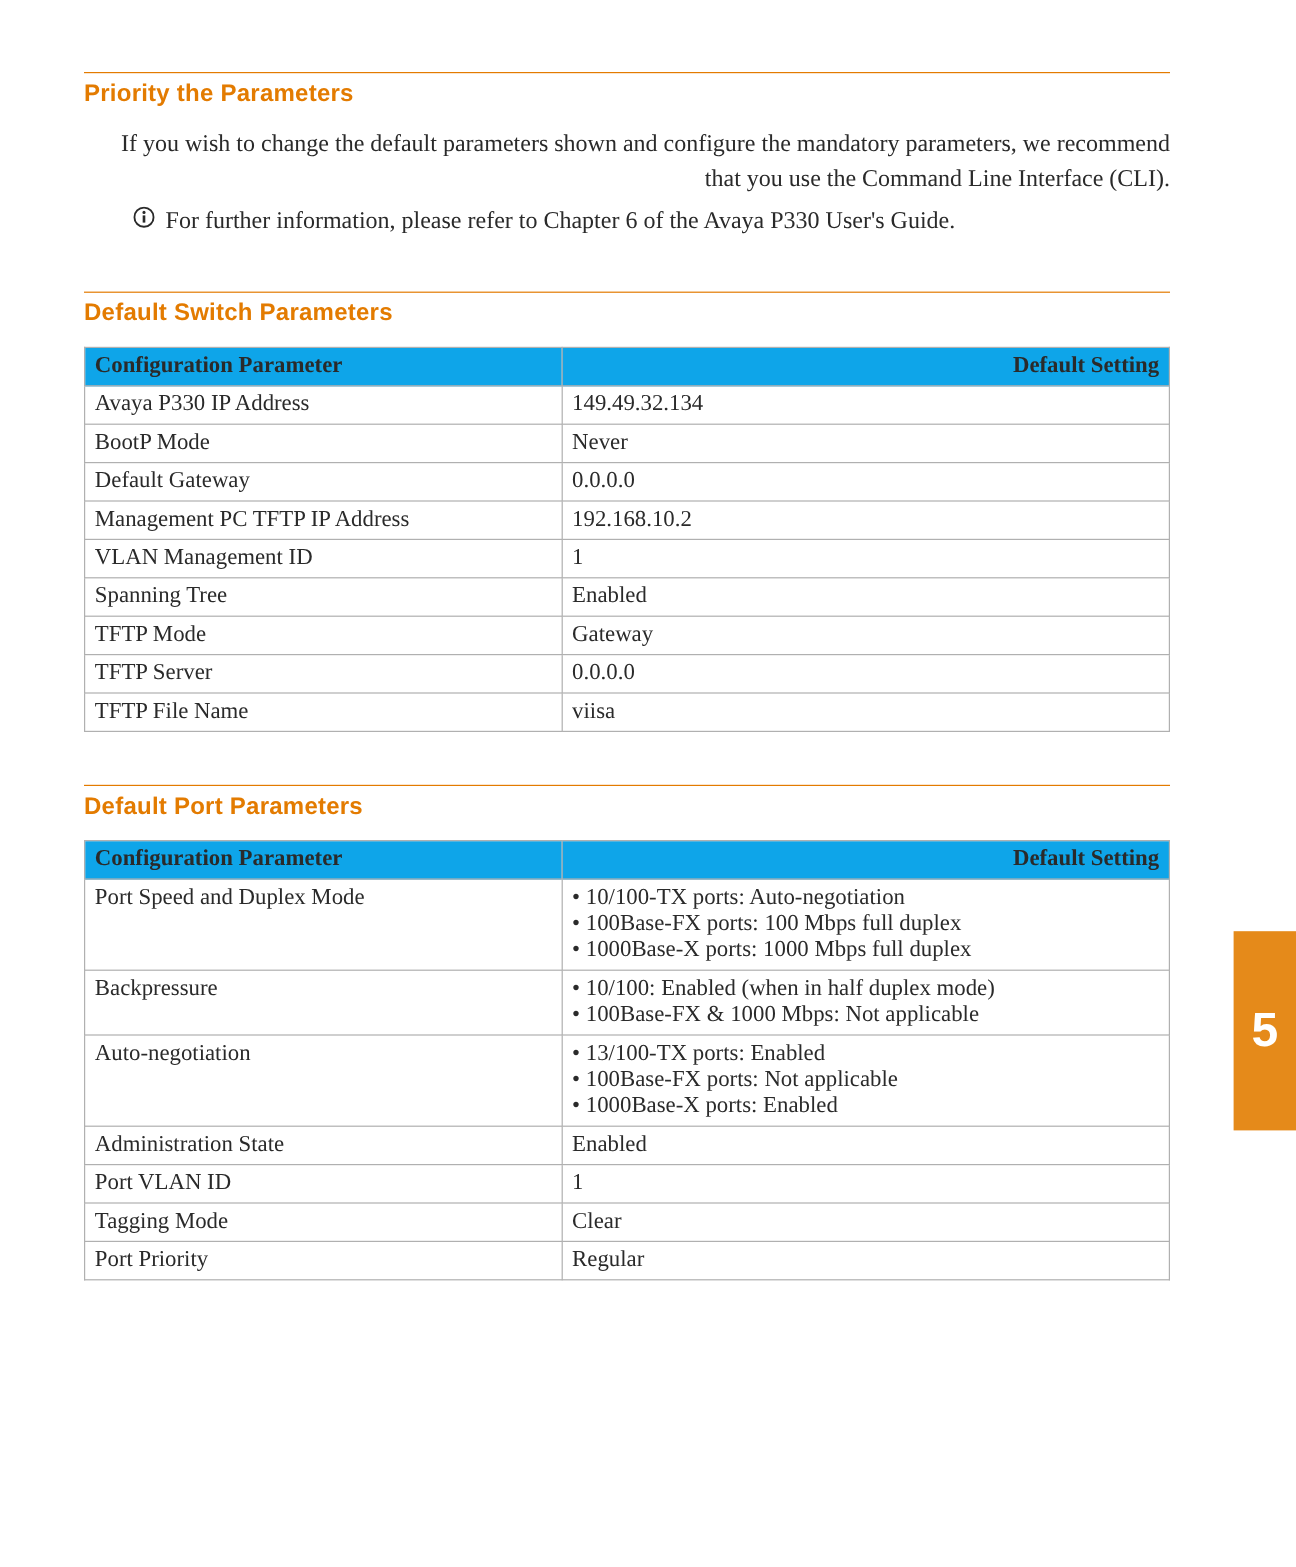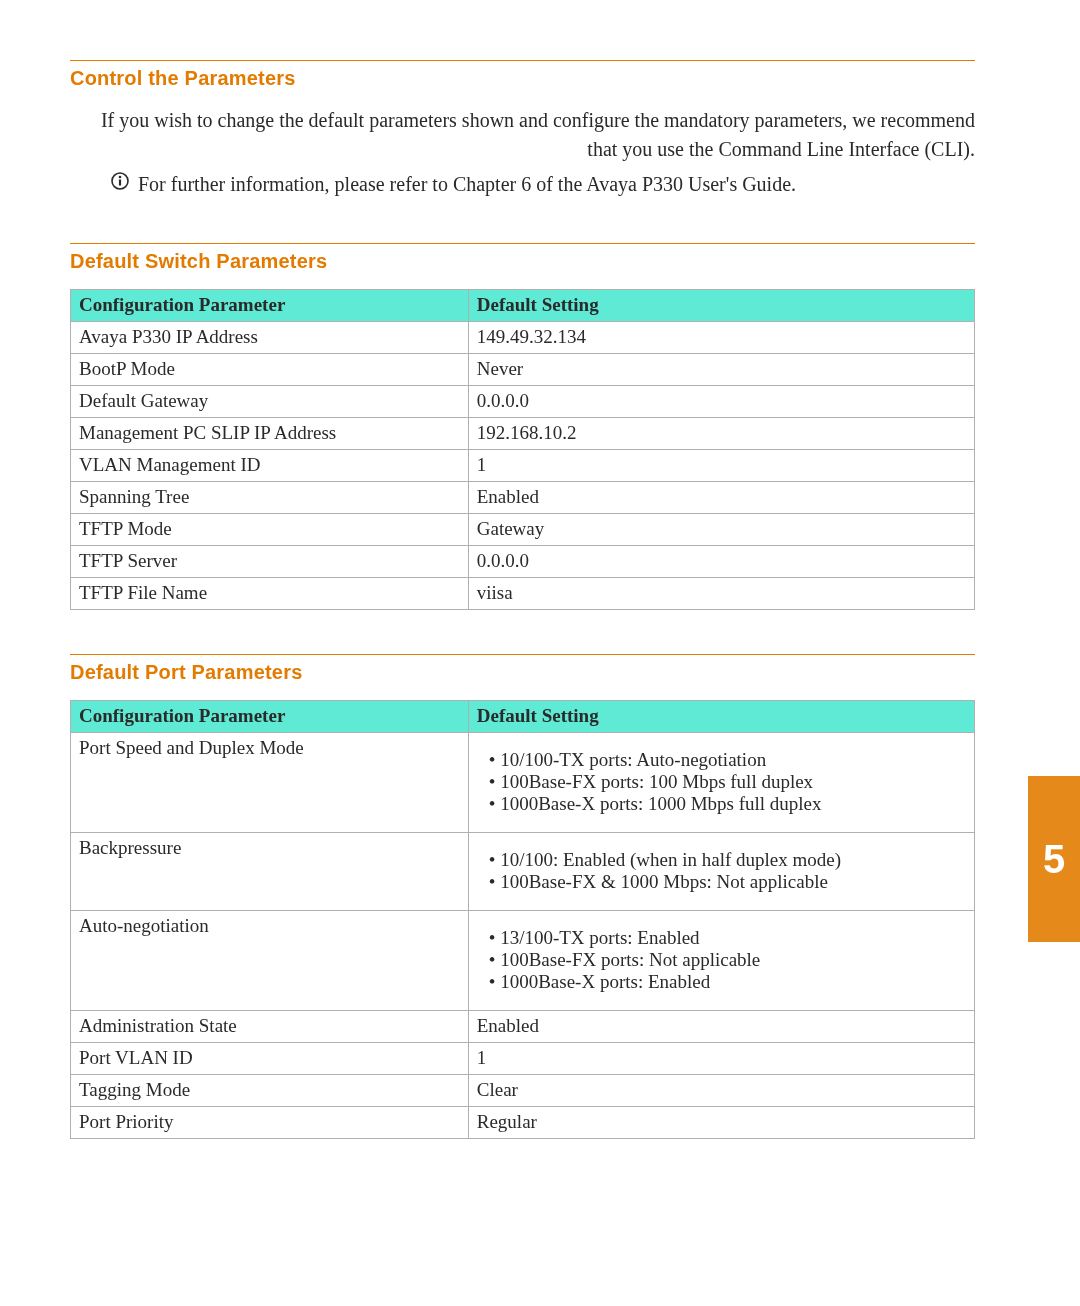--- a/index.html
+++ b/index.html
@@ -55,31 +55,31 @@
     border-collapse: collapse;
     font-size: 19px;
   }
   th, td {
     border: 1px solid #b0b0b0;
     padding: 4px 8px 5px 8px;
     text-align: left;
     vertical-align: top;
   }
   th {
-    background: #5eead4;
+    background: #0ea5e9;
     font-family: "Palatino Linotype", Palatino, Georgia, serif;
     font-weight: bold;
   }
   .col-param { width: 44%; }
-  .col-setting { width: 56%; }
+  .col-setting { width: 56%; text-align: right; }
 
   ul.cell-list {
     list-style: none;
     padding: 0;
-    margin: 12px;
+    margin: 0;
   }
   ul.cell-list li::before {
     content: "• ";
   }
 
   .page-tab {
     position: absolute;
     right: 0;
     top: 776px;
     width: 52px;
@@ -93,21 +93,21 @@
     font-weight: bold;
     font-size: 40px;
   }
 </style>
 </head>
 <body>
 
 <div class="page">
 
   <hr class="rule">
-  <h2 class="section-heading">Control the Parameters</h2>
+  <h2 class="section-heading">Priority the Parameters</h2>
   <p class="body-text">If you wish to change the default parameters shown and configure the mandatory parameters, we recommend that you use the Command Line Interface (CLI).</p>
   <div class="note-row">
     <span class="info-icon">
       <svg width="18" height="18" viewBox="0 0 18 18">
         <circle cx="9" cy="9" r="8" fill="none" stroke="#2a2a2a" stroke-width="1.6"></circle>
         <circle cx="9" cy="5" r="1.3" fill="#2a2a2a"></circle>
         <rect x="7.9" y="7.5" width="2.2" height="6" fill="#2a2a2a"></rect>
       </svg>
     </span>
     <span>For further information, please refer to Chapter 6 of the Avaya P330 User's Guide.</span>
@@ -131,21 +131,21 @@
         </tr>
         <tr>
           <td>BootP Mode</td>
           <td>Never</td>
         </tr>
         <tr>
           <td>Default Gateway</td>
           <td>0.0.0.0</td>
         </tr>
         <tr>
-          <td>Management PC SLIP IP Address</td>
+          <td>Management PC TFTP IP Address</td>
           <td>192.168.10.2</td>
         </tr>
         <tr>
           <td>VLAN Management ID</td>
           <td>1</td>
         </tr>
         <tr>
           <td>Spanning Tree</td>
           <td>Enabled</td>
         </tr>

